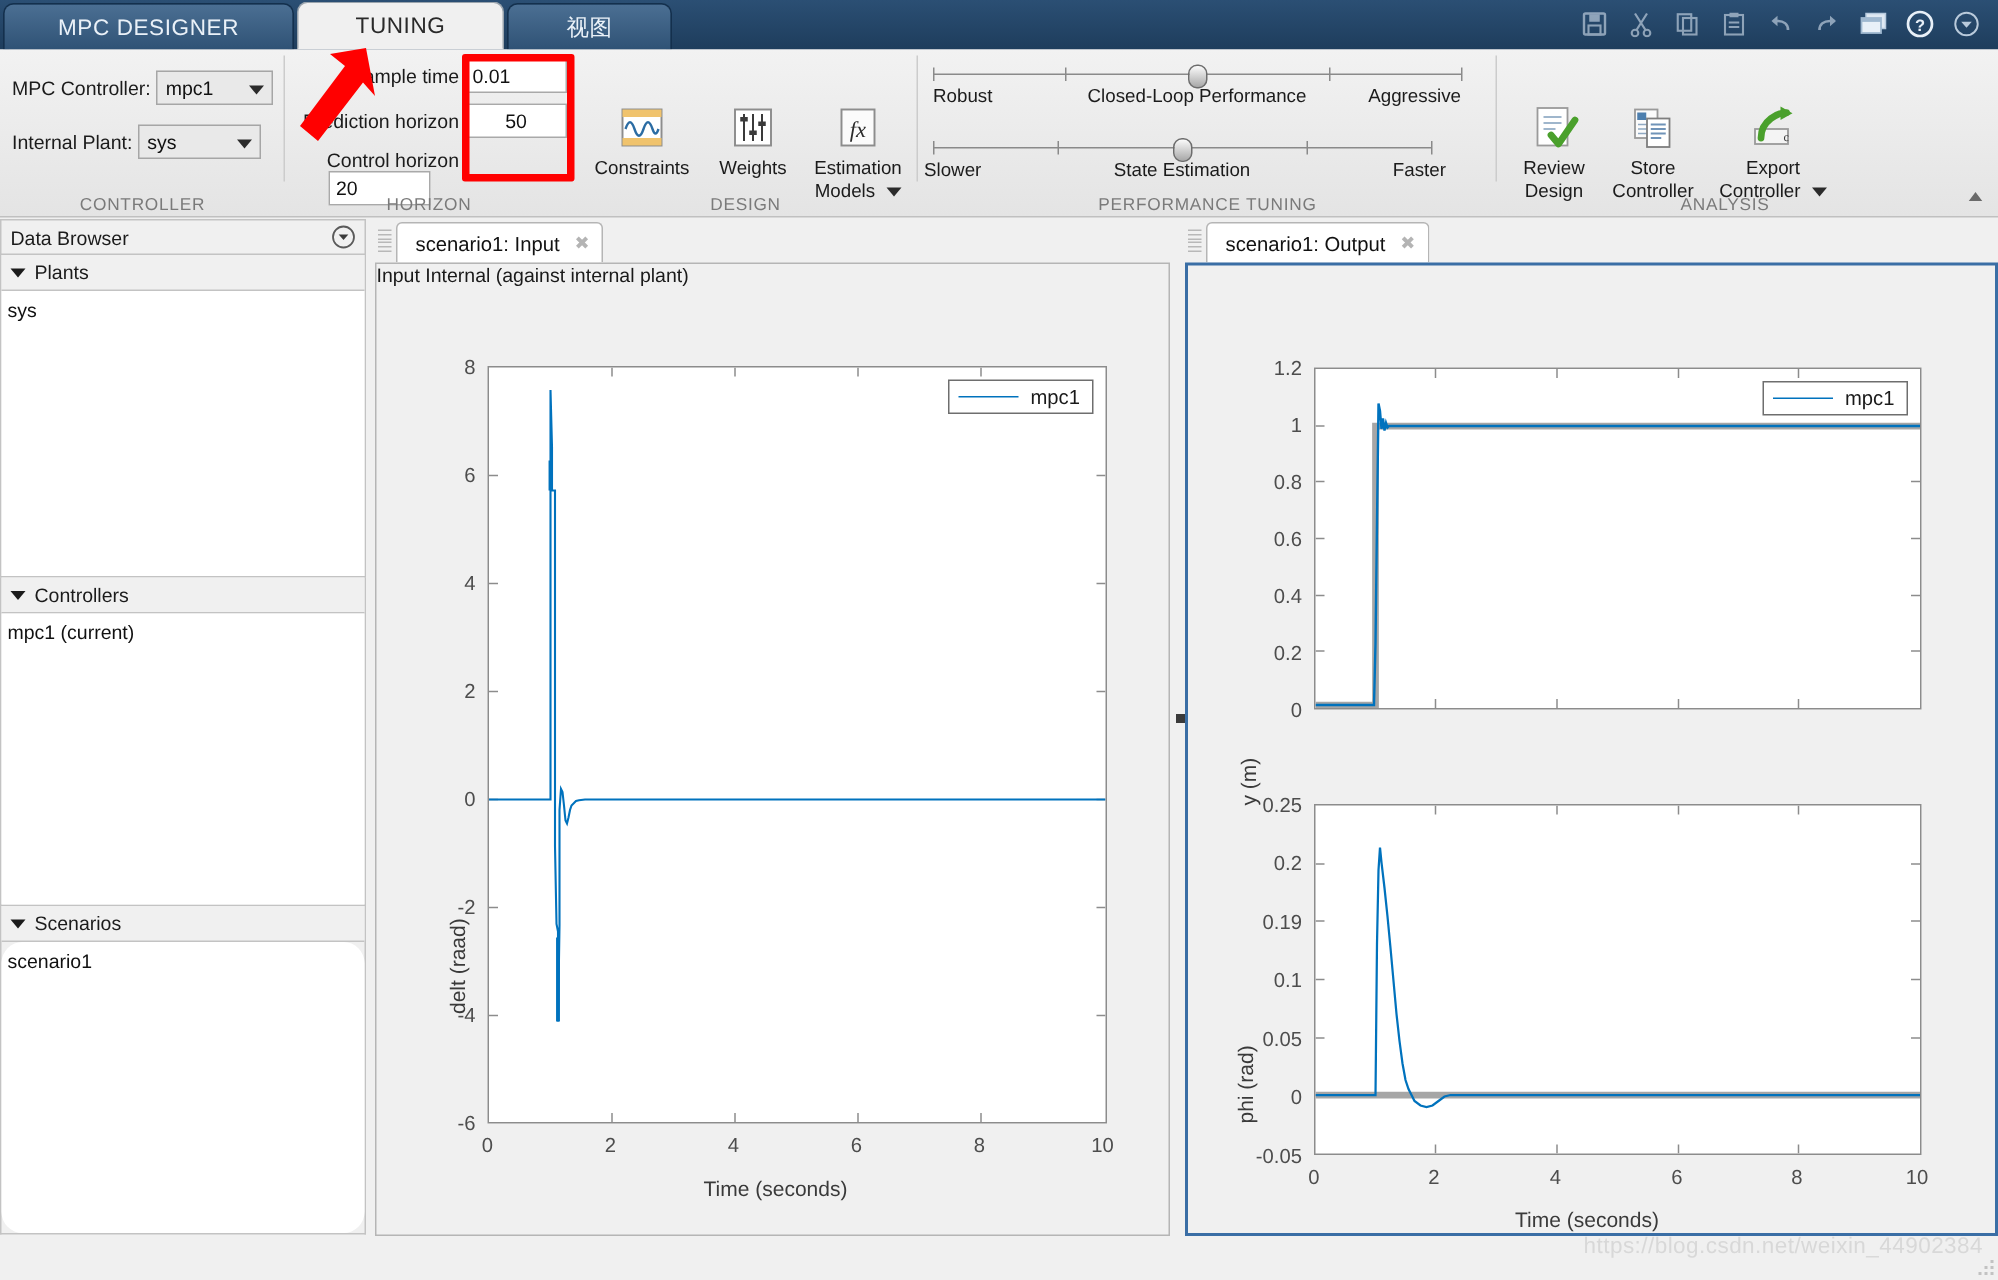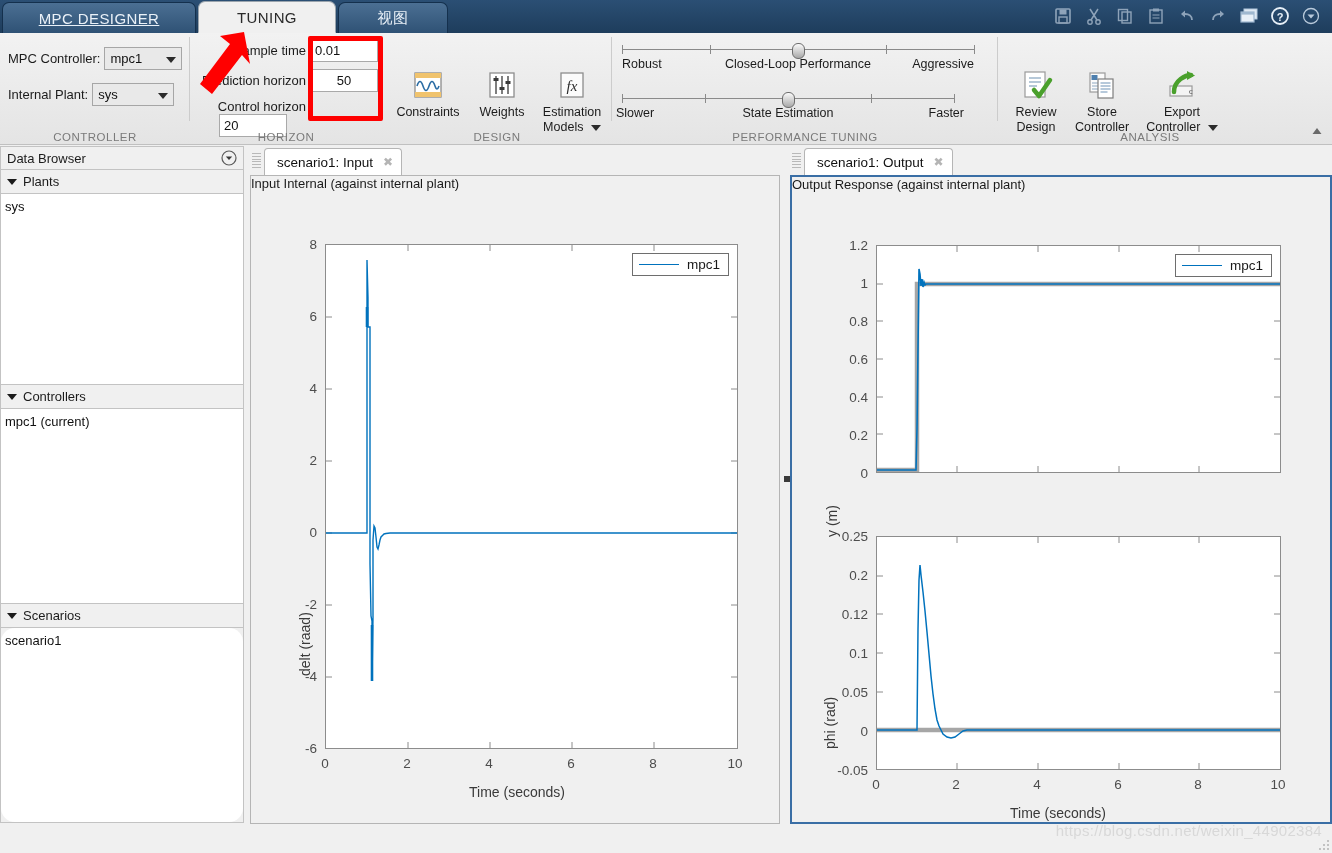--- a/index.html
+++ b/index.html
@@ -20,21 +20,21 @@
   }
   .apptab {
     height:31px; margin-left:2px; padding:0 22px;
     display:flex; align-items:center; justify-content:center;
     font-size:15px; letter-spacing:.4px;
     border-radius:7px 7px 0 0;
     color:#eaf1f8;
     background: linear-gradient(#4b6f93, #2f5275);
     border:1px solid #14304d; border-bottom:none;
   }
-  .apptab.wide { width:194px; padding:0;text-decoration:underline; }
+  .apptab.wide { width:194px; padding:0; }
   .apptab.active {
     background:#f0f0f0; color:#2a2a2a;
     border:1px solid #9aa4ad; border-bottom:1px solid #f0f0f0;
     height:32px; width:138px; padding:0;
   }
   .apptab.cjk { width:110px; padding:0; font-size:15px; }
 
   
   .qa { position:absolute; right:8px; top:3px; display:flex; align-items:center; gap:5px; }
   .qa .qi {
@@ -580,21 +580,20 @@
             <i></i>
           </span>
         <div class="doctab">
           <span>scenario1: Output</span>
           <span class="xclose">✖</span>
         </div>
       </div>
 
       <div class="docbody focused">
         <div class="plotwrap">
-          <div class="ptitle" style="top:28px;">Output Response (against internal plant)</div>
 
           <div class="axlabel rot" style="left:32px; top:360px;">y (m)</div>
 
           <div class="tlabel yl" style="left:34px; top:61px; width:42px;">1.2</div>
           <div class="tlabel yl" style="left:34px; top:99px; width:42px;">1</div>
           <div class="tlabel yl" style="left:34px; top:137px; width:42px;">0.8</div>
           <div class="tlabel yl" style="left:34px; top:175px; width:42px;">0.6</div>
           <div class="tlabel yl" style="left:34px; top:213px; width:42px;">0.4</div>
           <div class="tlabel yl" style="left:34px; top:251px; width:42px;">0.2</div>
           <div class="tlabel yl" style="left:34px; top:289px; width:42px;">0</div>
@@ -633,21 +632,21 @@
             <div class="legend" style="right:8px; top:8px;">
               <span class="lline"></span>
               <span>mpc1</span>
             </div>
           </div>
 
           <div class="axlabel rot" style="left:30px; top:572px;">phi (rad)</div>
 
           <div class="tlabel yl" style="left:20px; top:352px; width:56px;">0.25</div>
           <div class="tlabel yl" style="left:20px; top:391px; width:56px;">0.2</div>
-          <div class="tlabel yl" style="left:20px; top:430px; width:56px;">0.12</div>
+          <div class="tlabel yl" style="left:20px; top:430px; width:56px;">0.19</div>
           <div class="tlabel yl" style="left:20px; top:469px; width:56px;">0.1</div>
           <div class="tlabel yl" style="left:20px; top:508px; width:56px;">0.05</div>
           <div class="tlabel yl" style="left:20px; top:547px; width:56px;">0</div>
           <div class="tlabel yl" style="left:20px; top:586px; width:56px;">-0.05</div>
 
           <div class="axes" style="left:84px; top:359px; width:405px; height:234px;">
             <svg width="403" height="232" viewBox="0 0 403 232">
               <g stroke="#8c8c8c" stroke-width="1">
                 <line x1="0" y1="39" x2="6" y2="39"></line>
                   <line x1="0" y1="77" x2="6" y2="77"></line>

